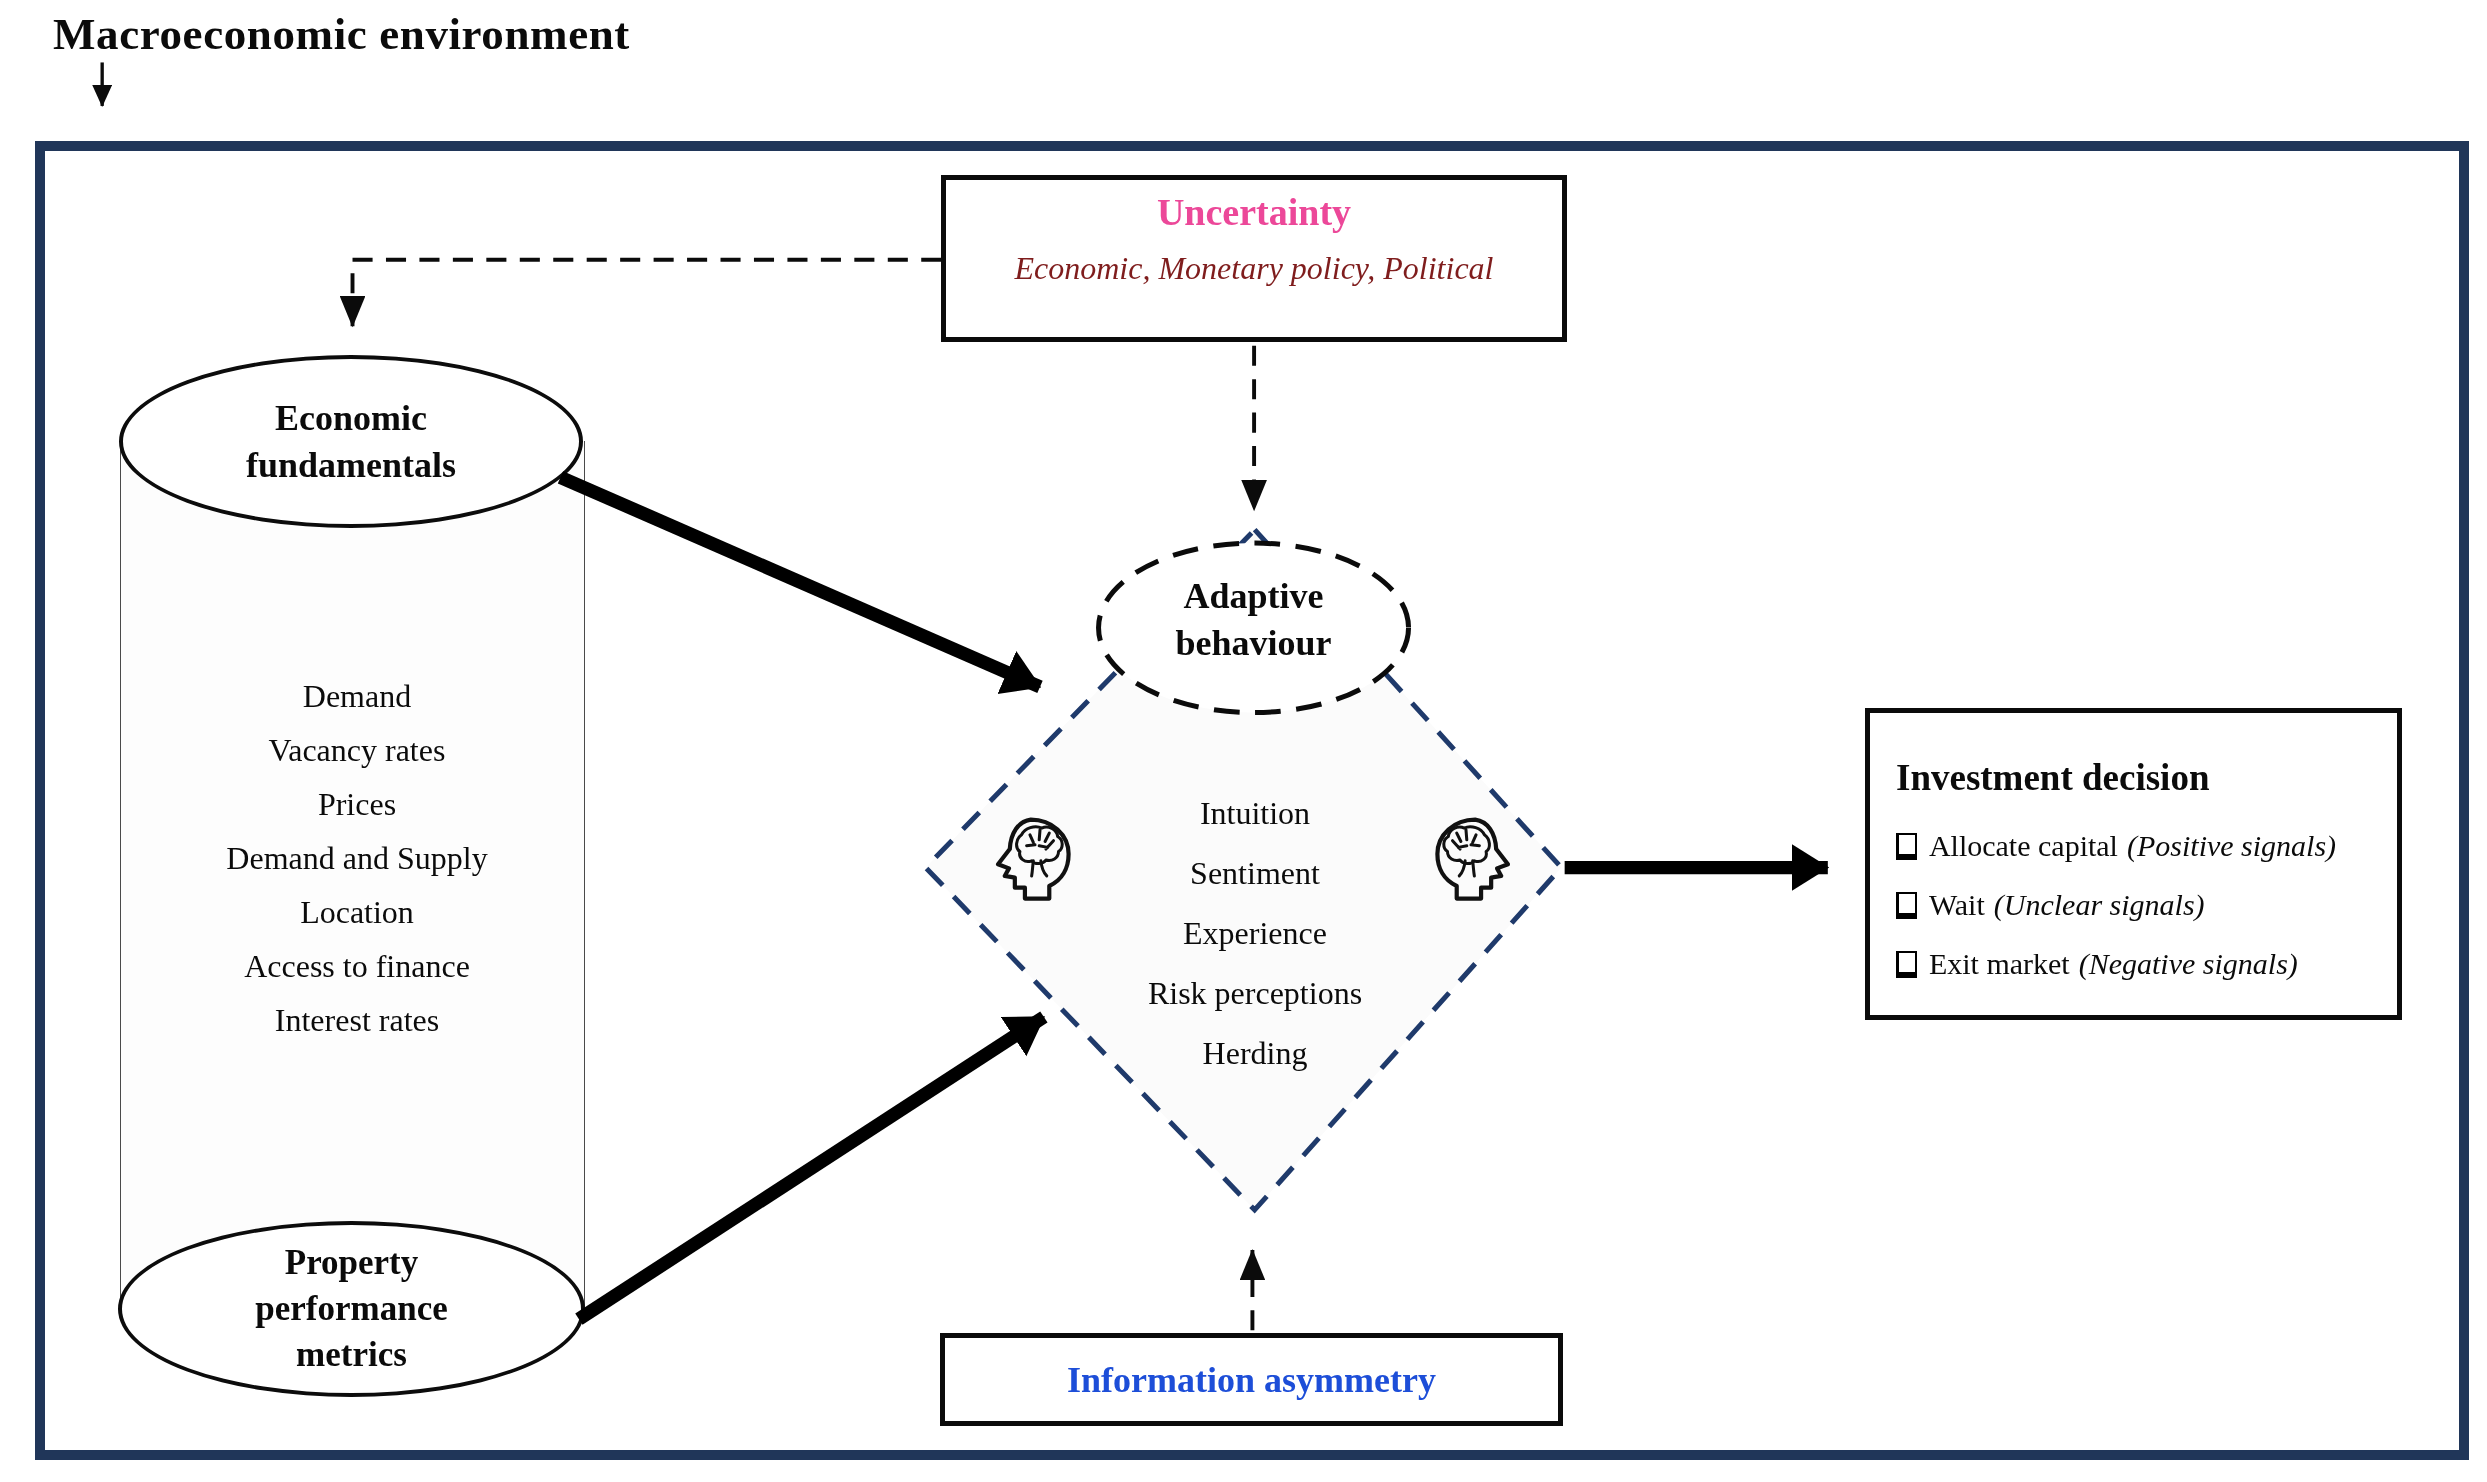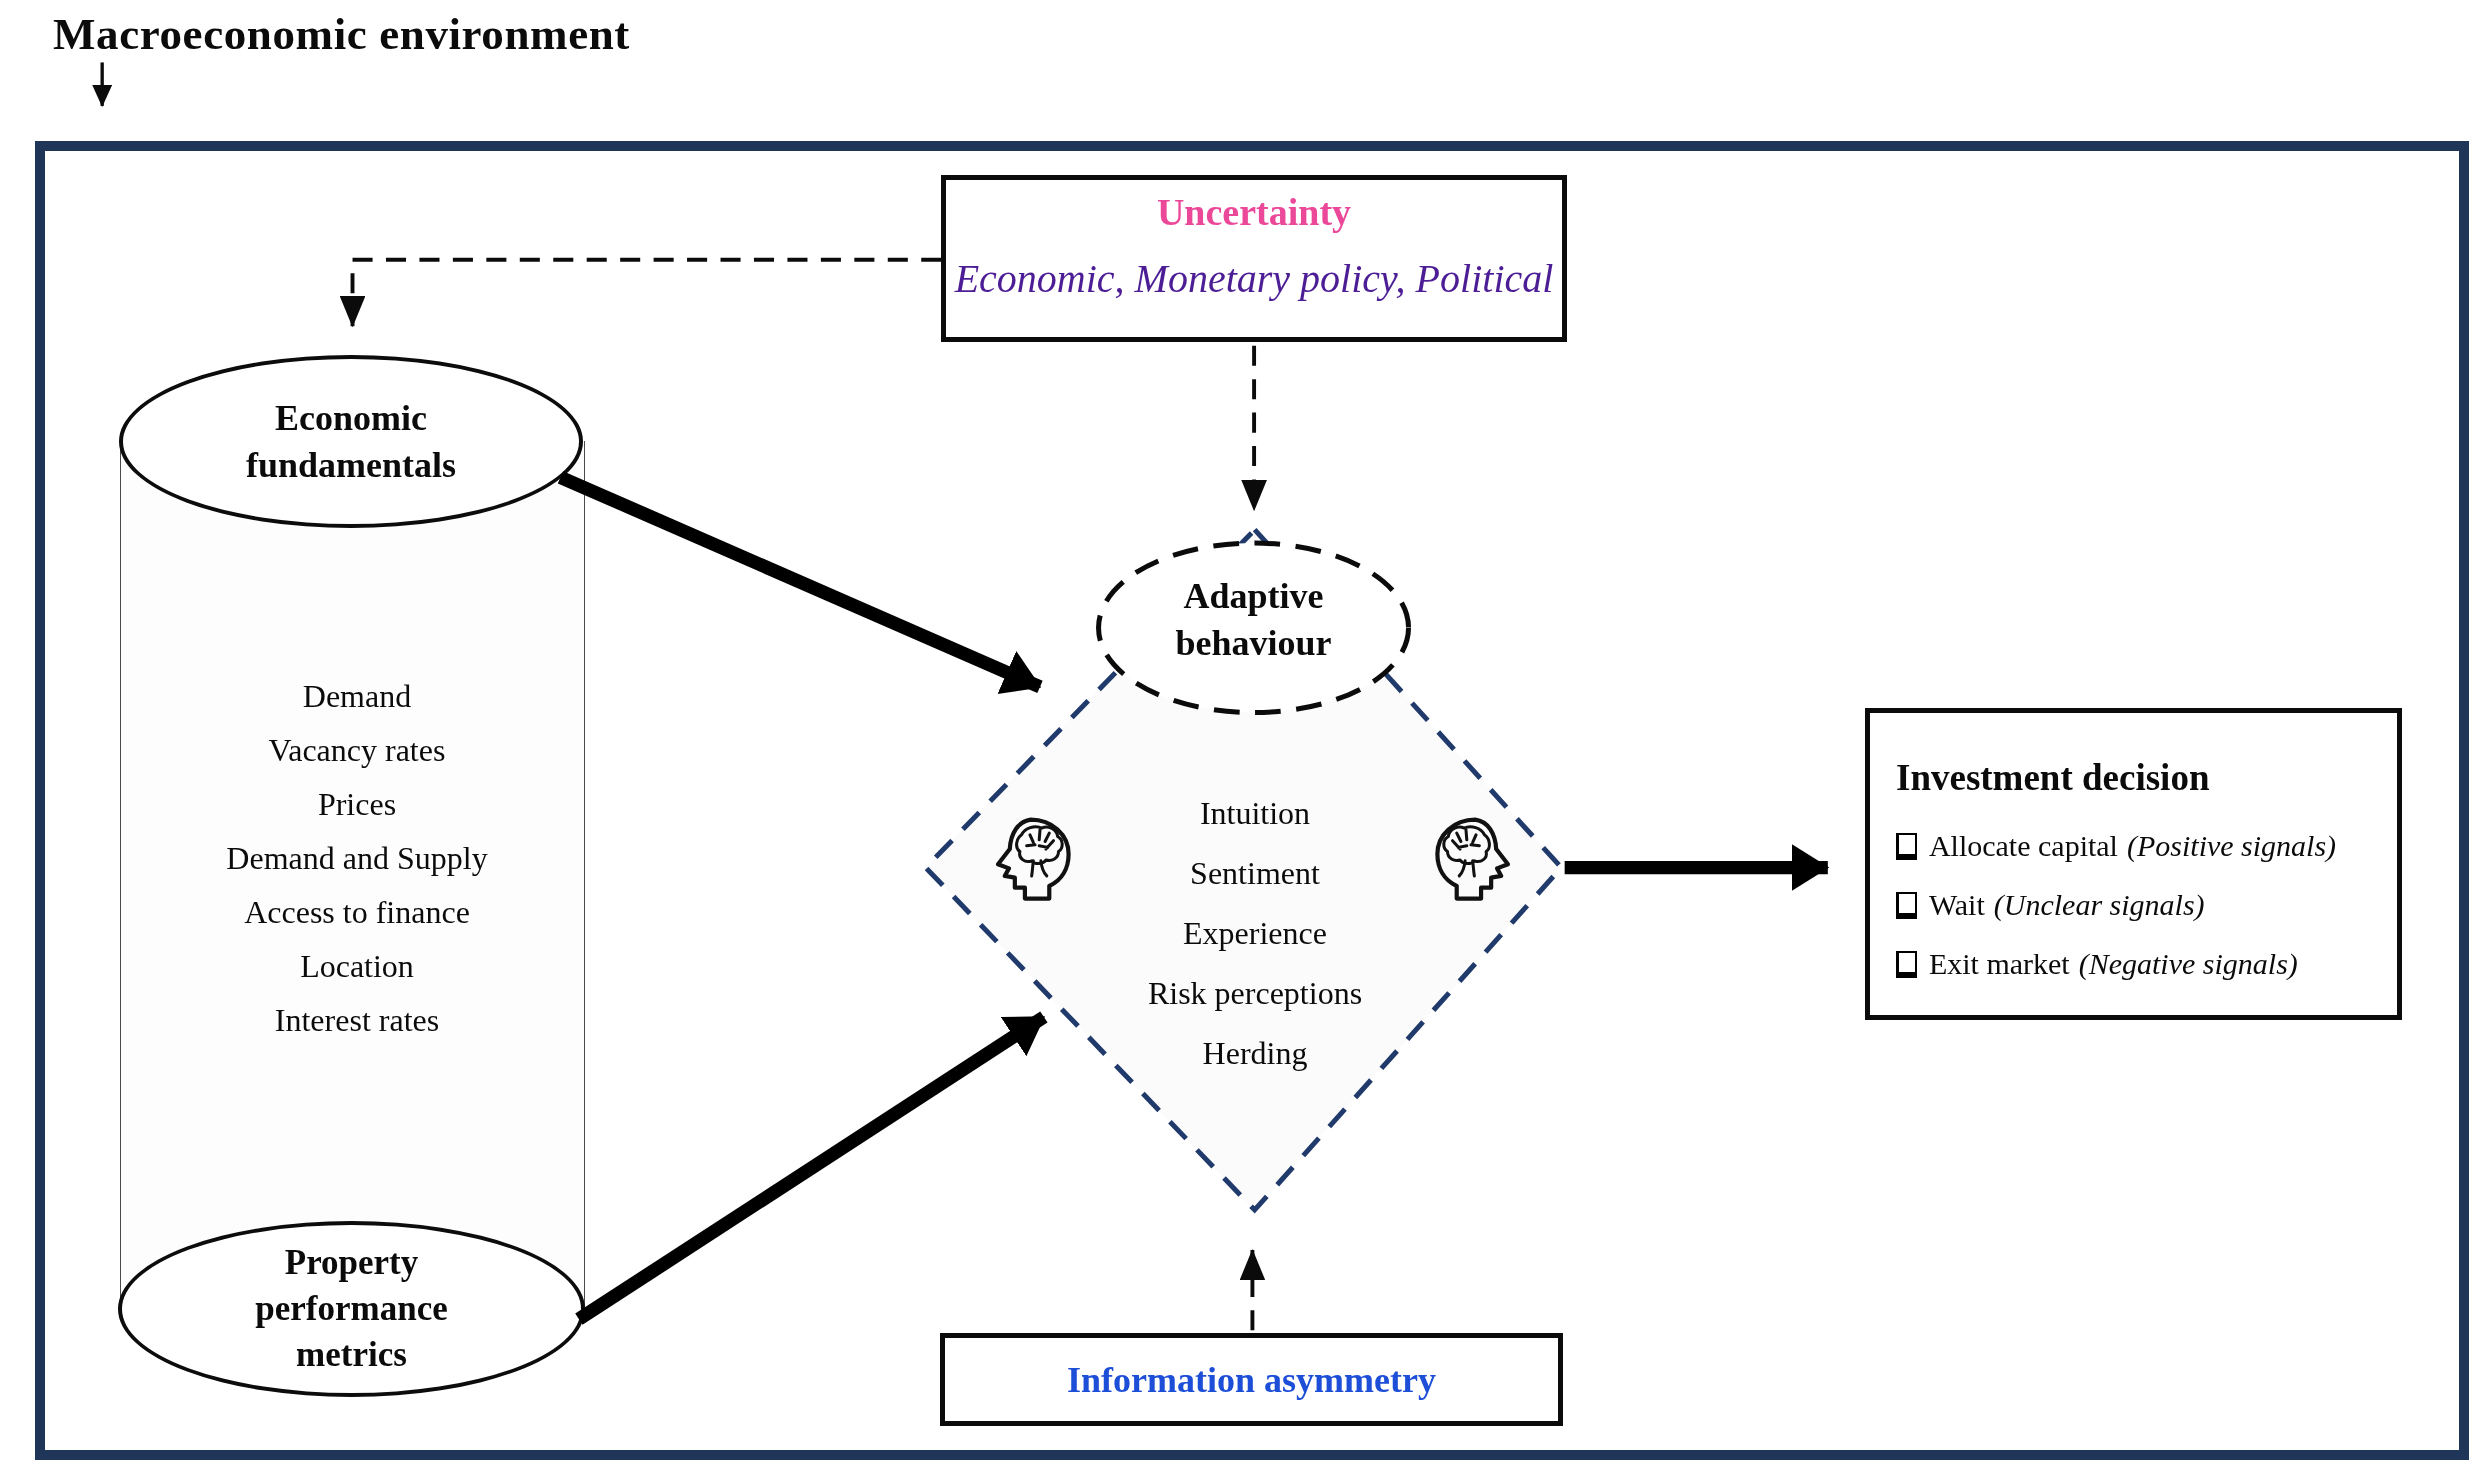--- a/index.html
+++ b/index.html
@@ -8,21 +8,21 @@
   .abs{position:absolute;}
   .layer{position:absolute;left:0;top:0;width:2487px;height:1482px;pointer-events:none;}
 
   .page-title{left:53px;top:7.8px;font-size:45px;font-weight:700;letter-spacing:0.6px;}
 
   .outer-box{left:35px;top:141px;width:2434px;height:1319px;border:10.6px solid #203659;box-sizing:border-box;background:transparent;}
 
   
   .uncertainty-box{left:941px;top:175px;width:626px;height:167px;border:5.6px solid #0b0b0b;box-sizing:border-box;background:#fff;text-align:center;padding-top:13.4px;}
   .uncertainty-title{font-size:38px;font-weight:700;color:#ec4899;line-height:1.0;}
-  .uncertainty-subtitle{font-size:40px;font-style:italic;color:#4c1d95;margin-top:28px;line-height:1.0;}
+  .uncertainty-subtitle{font-size:32px;font-style:italic;color:#7f1d1d;margin-top:21px;line-height:1.0;}
 
   
   .cyl-body{left:120px;top:441px;width:465px;height:869px;background:#fdfdfd;border-left:1.7px solid #4a4a4a;border-right:1.7px solid #4a4a4a;box-sizing:border-box;}
   .cyl-top{left:119px;top:355px;width:464px;height:173px;border:4.5px solid #0c0c0c;border-radius:50%;background:#fff;box-sizing:border-box;display:flex;align-items:center;justify-content:center;}
   .cyl-bottom{left:118px;top:1221px;width:467px;height:176px;border:4.5px solid #0c0c0c;border-radius:50%;background:#fff;box-sizing:border-box;display:flex;align-items:center;justify-content:center;}
   .ellipse-label{font-size:36px;font-weight:700;text-align:center;line-height:47px;width:257px;}
   .ellipse-label.small{font-size:35px;line-height:46px;width:234px;}
   .cyl-list{left:134px;top:669px;width:446px;text-align:center;font-size:32px;line-height:54px;}
 
   
@@ -88,22 +88,22 @@
     <div class="uncertainty-subtitle">Economic, Monetary policy, Political</div>
   </div>
 
   <div class="abs cyl-body"></div>
 
   <div class="abs cyl-list">
     <div>Demand</div>
     <div>Vacancy rates</div>
     <div>Prices</div>
     <div>Demand and Supply</div>
+    <div>Location</div>
     <div>Access to finance</div>
-    <div>Location</div>
     <div>Interest rates</div>
   </div>
 
   <div class="abs cyl-top">
     <div class="ellipse-label">Economic fundamentals</div>
   </div>
 
   <div class="abs cyl-bottom">
     <div class="ellipse-label small">Property performance metrics</div>
   </div>

